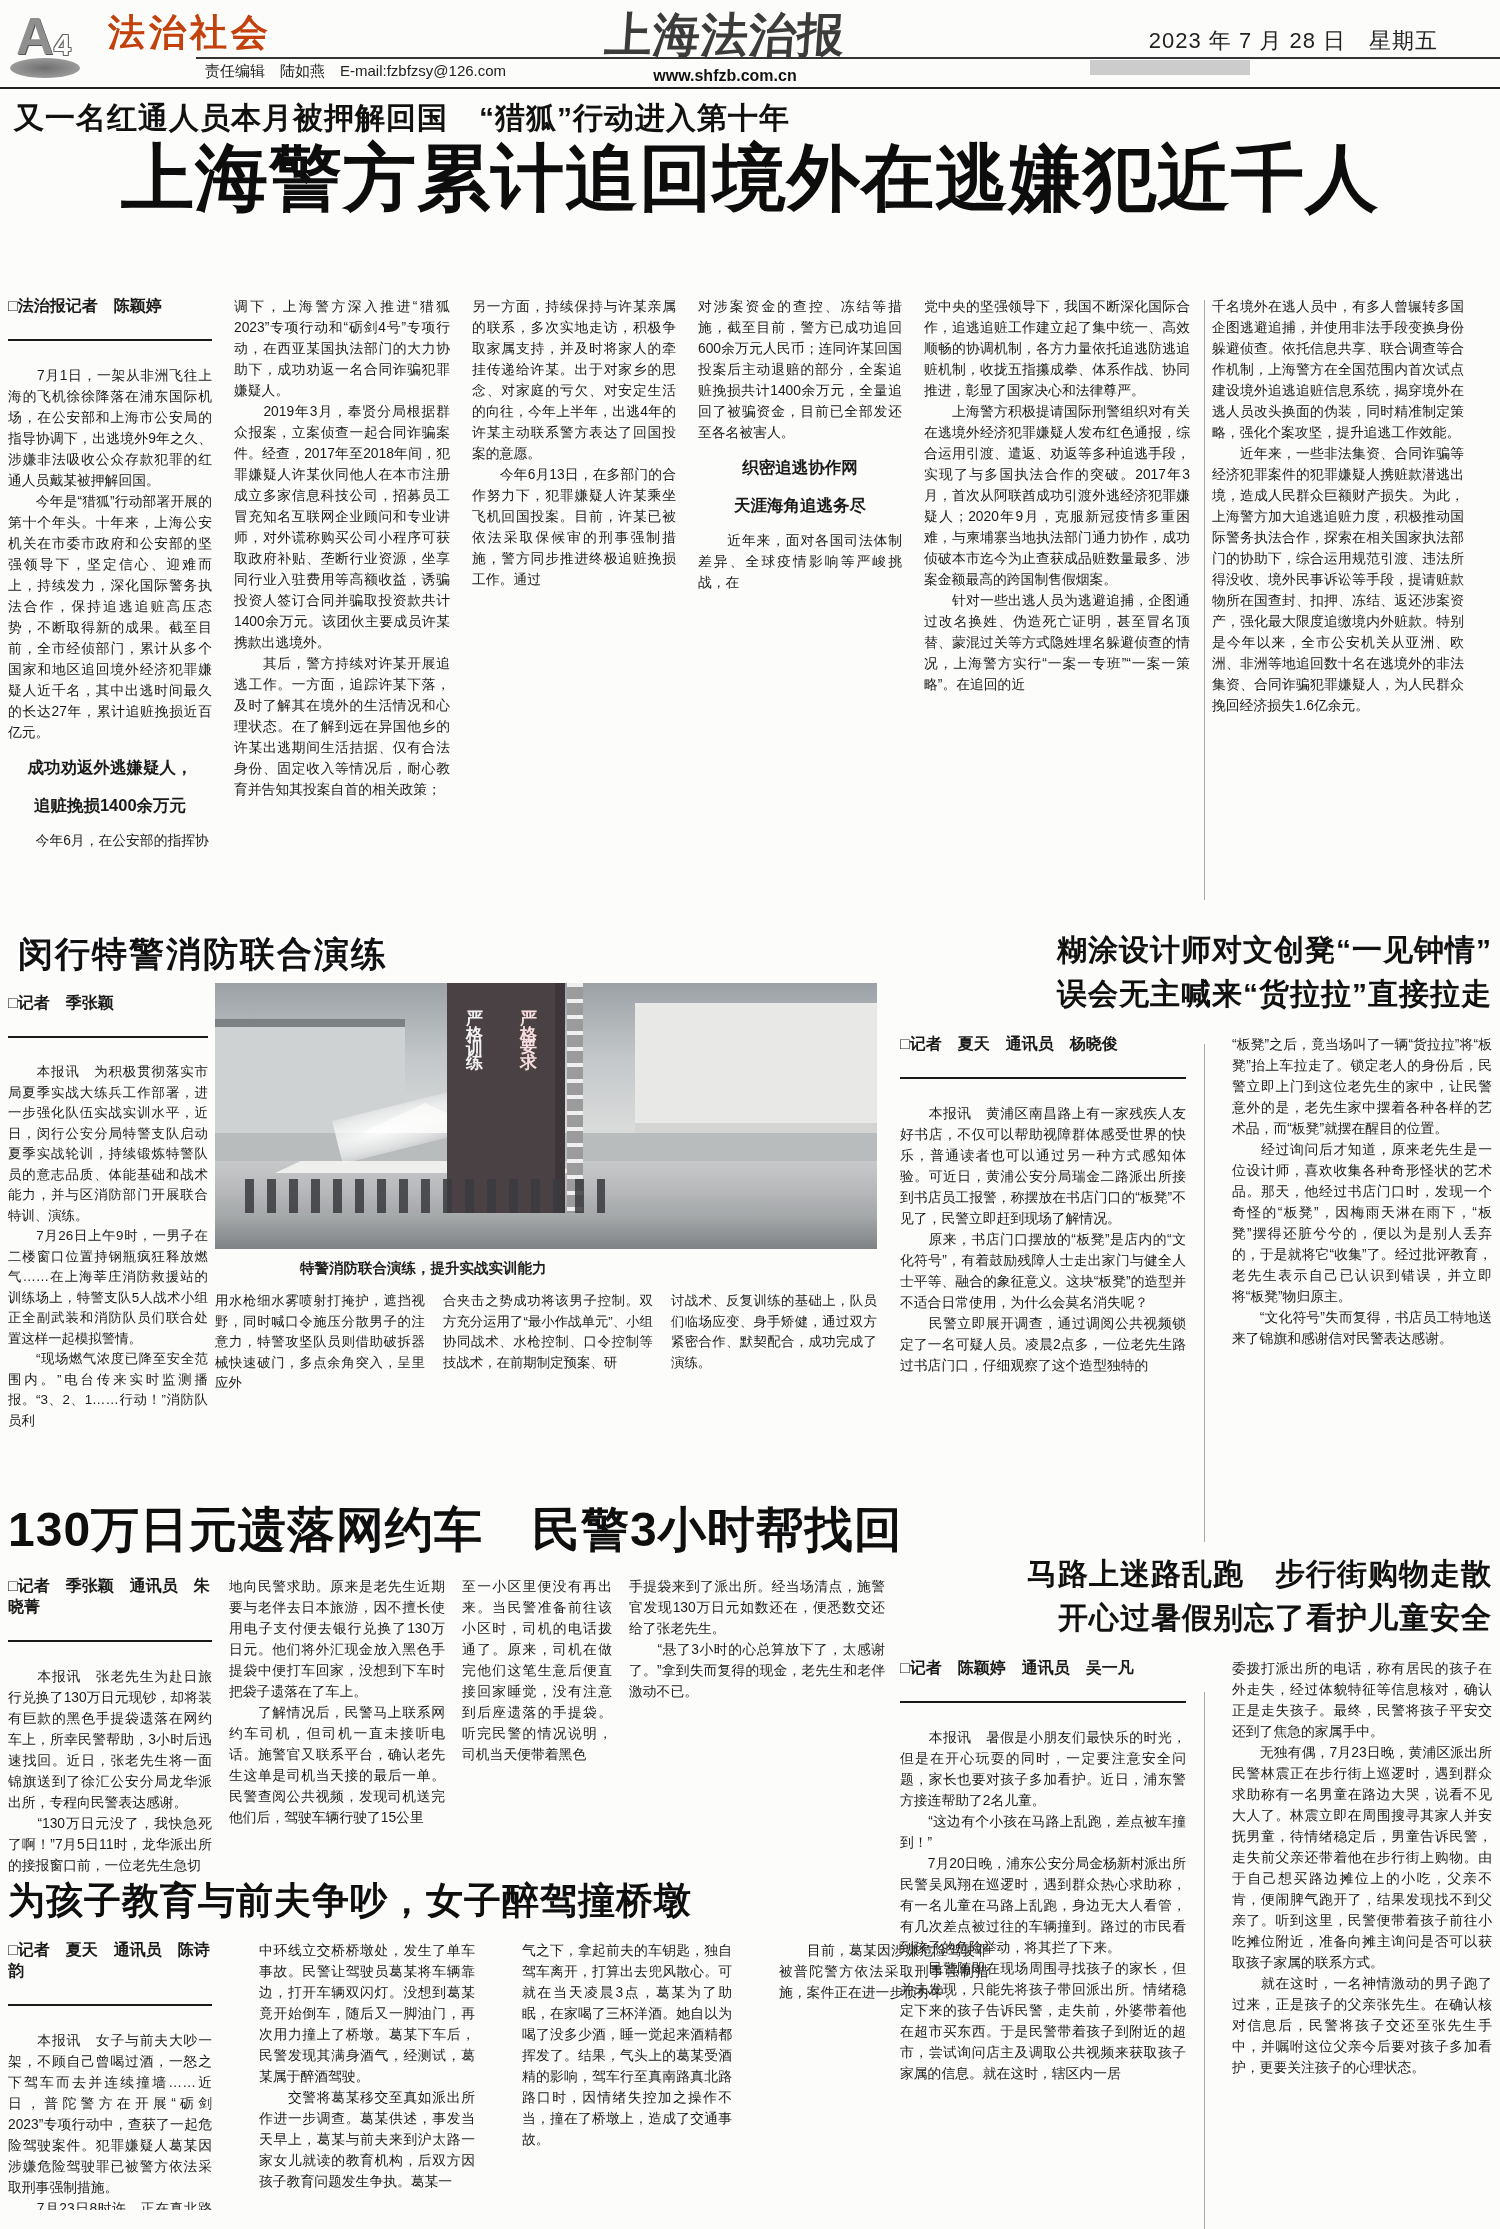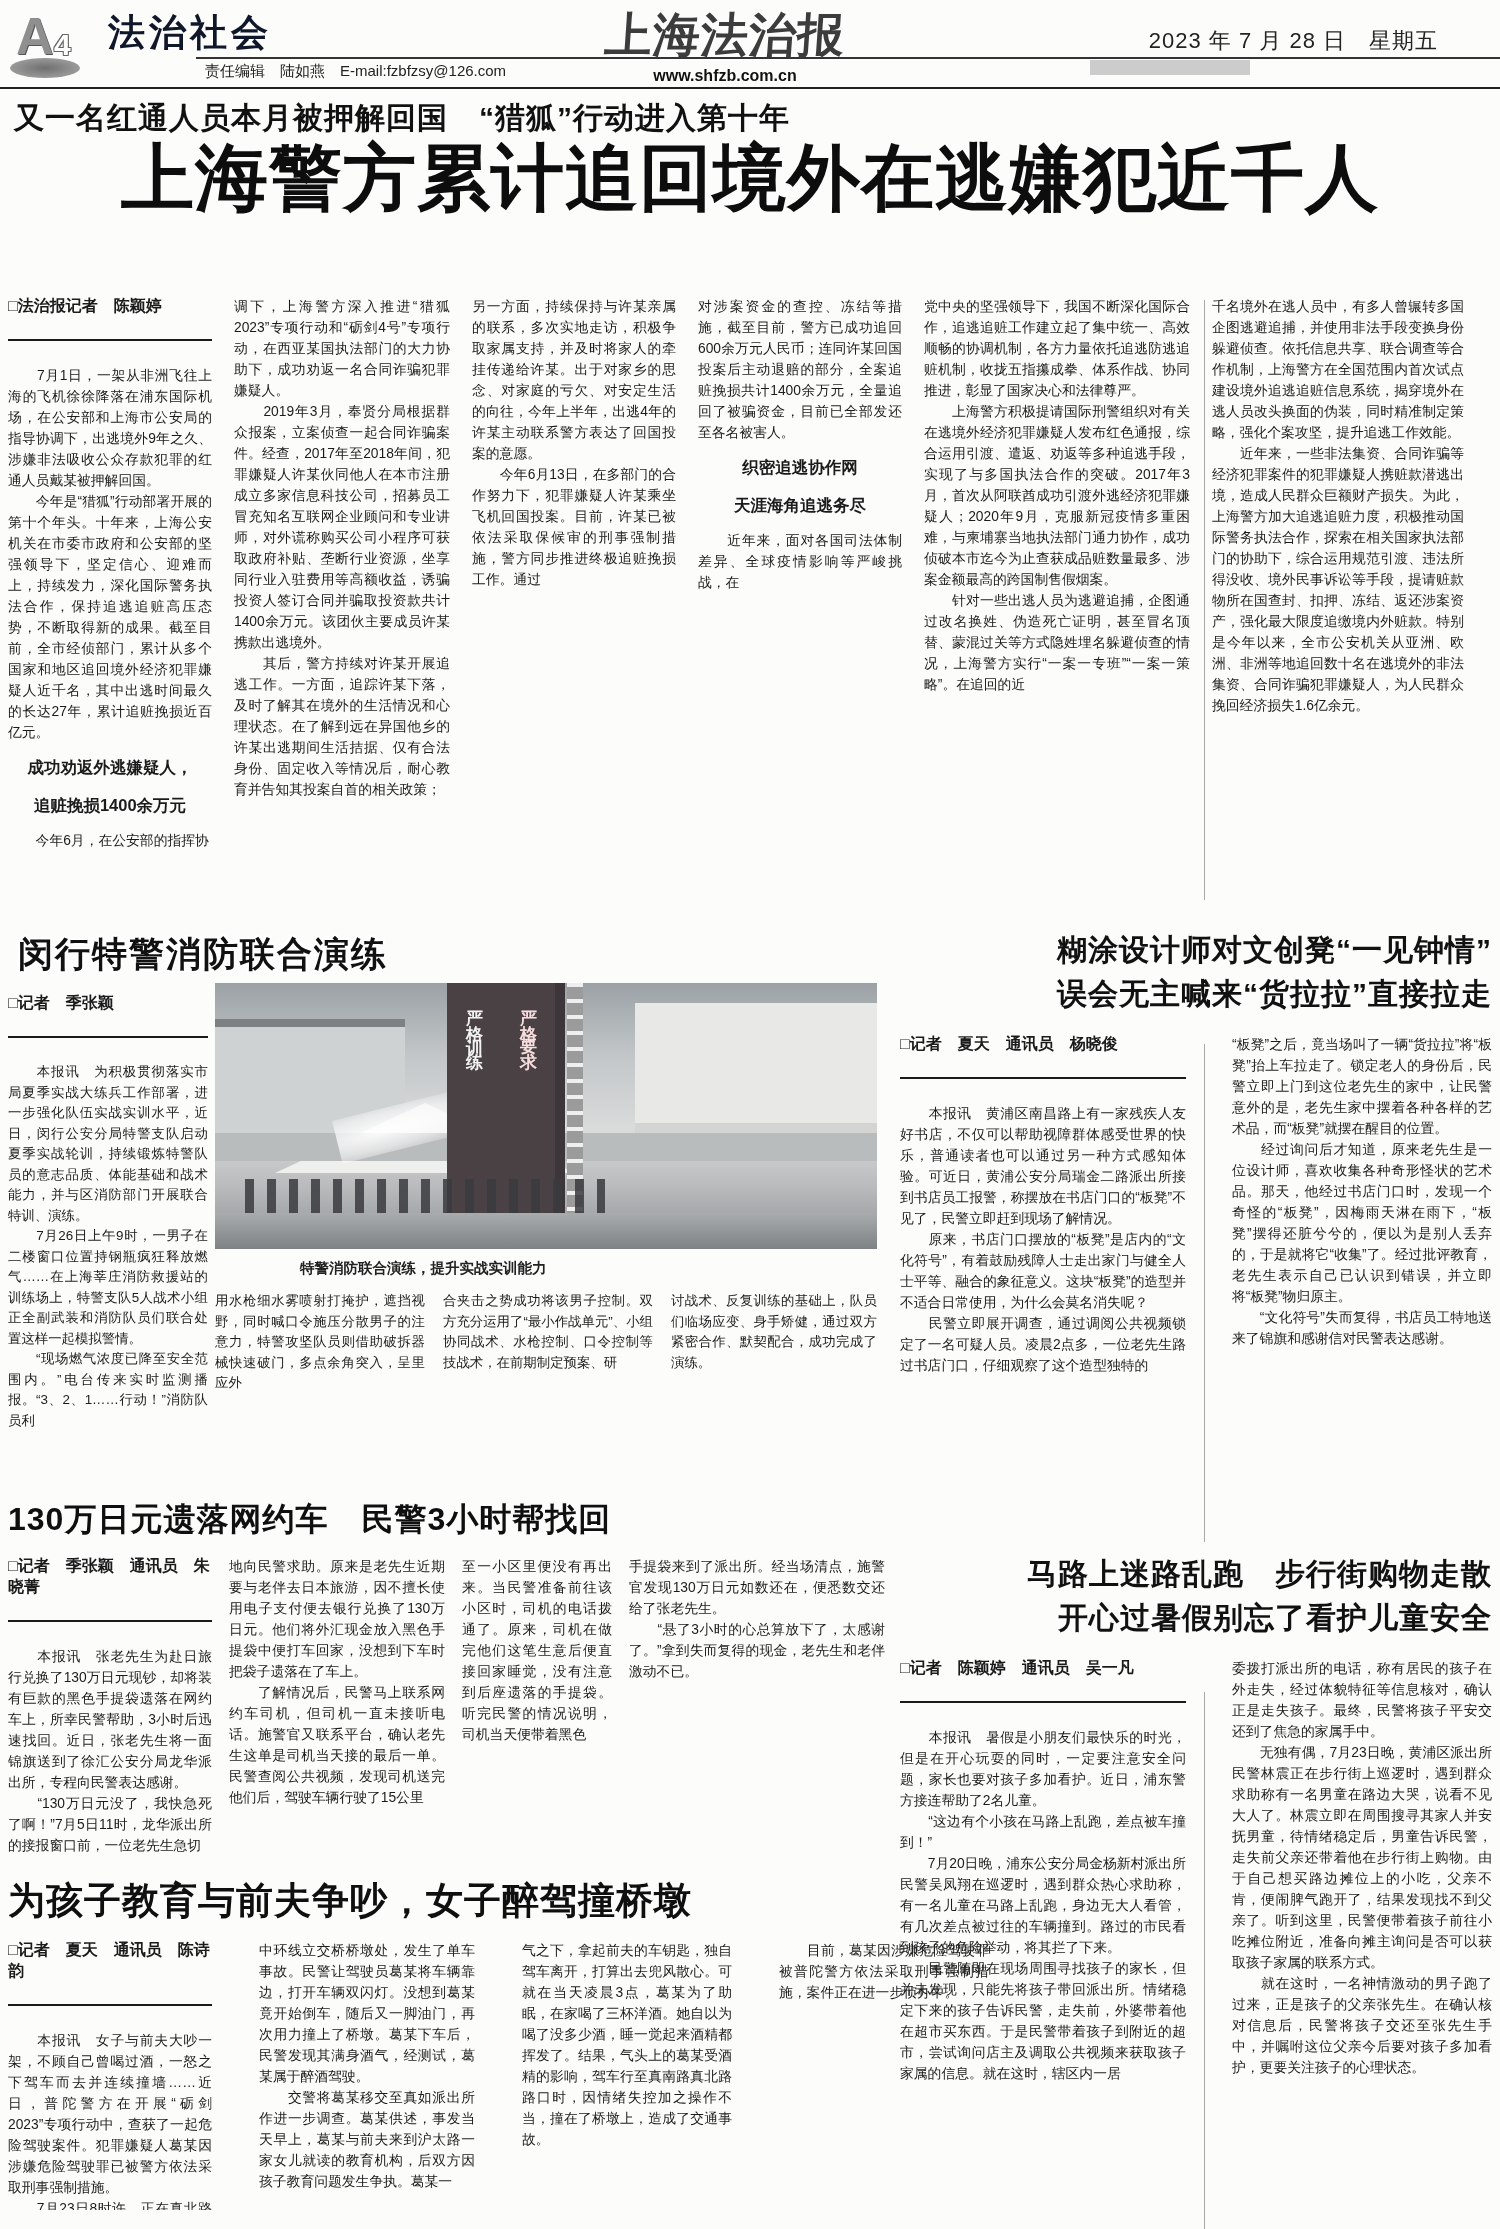--- a/index.html
+++ b/index.html
@@ -7,21 +7,21 @@
     position:relative;width:1500px;height:2229px;margin:0 auto;
     background:#fcfcfa;overflow:hidden;
     font-family:"Liberation Sans","DejaVu Sans",sans-serif;color:#1b1b1b;
   }
   
   #hdr{position:absolute;top:0;left:0;width:1500px;height:90px;}
   #a4badge{position:absolute;top:6px;left:10px;width:86px;height:74px;}
   #a4badge .bigA{position:absolute;top:0;left:6px;font-size:52px;font-weight:900;color:#8f8f8f;text-shadow:1px 1px 0 #555;}
   #a4badge .num4{position:absolute;top:22px;left:44px;font-size:30px;font-weight:900;color:#fff;text-shadow:-1px -1px 0 #666,1px 1px 0 #666,-1px 1px 0 #666,1px -1px 0 #666;}
   #a4badge .shadow{position:absolute;top:52px;left:0;width:70px;height:20px;border-radius:50%;background:radial-gradient(ellipse at center,#6f6f6f 0%,#9a9a9a 70%,#c5c5c5 100%);}
-  .section-title{position:absolute;top:8px;left:108px;font-size:37px;font-weight:900;letter-spacing:4px;color:#0f172a;}
+  .section-title{position:absolute;top:8px;left:108px;font-size:37px;font-weight:900;letter-spacing:4px;color:#c2410c;}
   .editor-line{position:absolute;top:62px;left:205px;font-size:15px;color:#222;}
   .masthead{position:absolute;top:4px;left:560px;width:330px;text-align:center;}
   .masthead .mh-title{font-family:"Liberation Serif","DejaVu Serif",serif;font-size:47px;font-weight:900;color:#3c3c3c;letter-spacing:1px;transform:skewX(-4deg);display:inline-block;}
   .masthead .mh-url{font-size:16px;font-weight:700;color:#111;margin-top:0px;text-align:center;}
   .hdr-date{position:absolute;top:26px;right:62px;font-size:22px;color:#222;letter-spacing:1px;}
   .hdr-graybar{position:absolute;top:60px;right:250px;width:160px;height:15px;background:#cccccc;}
   .hdr-rule-thin{position:absolute;top:57px;left:196px;width:1304px;height:2px;background:#333;}
   .hdr-rule-bottom{position:absolute;top:87px;left:0;width:1500px;height:2px;background:#222;}
   
   .para{margin:0;font-size:13.8px;line-height:21px;text-align:justify;}
@@ -54,21 +54,21 @@
   .ph-ground{position:absolute;bottom:0;left:0;width:662px;height:36px;background:linear-gradient(180deg,#a9acad,#7f8284);}
   #minhang .caption{position:absolute;top:334px;left:292px;font-size:14.5px;font-weight:600;color:#222;}
   #minhang .bottomrow{position:absolute;top:366px;left:207px;width:662px;height:206px;display:grid;grid-template-columns:210px 210px 206px;grid-column-gap:18px;}
   #minhang .para,#minhang .leftcol .para{font-size:13.4px;line-height:20.5px;}
   
   #bench{position:absolute;top:928px;left:900px;width:592px;height:620px;}
   .r-head{font-size:30px;font-weight:900;text-align:right;line-height:44px;letter-spacing:1px;color:#111;}
   #bench .cols{margin-top:18px;display:grid;grid-template-columns:286px 260px;grid-column-gap:46px;height:452px;}
   
   #yen{position:absolute;top:1498px;left:8px;width:878px;height:372px;}
-  .l-head{font-size:32px;font-weight:900;letter-spacing:1px;color:#0f0f0f;white-space:nowrap;}
+  .l-head{font-size:48px;font-weight:900;letter-spacing:1px;color:#0f0f0f;white-space:nowrap;}
   #yen .cols{margin-top:14px;display:grid;grid-template-columns:204px 216px 150px 256px;grid-column-gap:17px;height:300px;}
   
   #children{position:absolute;top:1552px;left:900px;width:592px;height:677px;}
   #children .cols{margin-top:18px;display:grid;grid-template-columns:286px 260px;grid-column-gap:46px;height:540px;}
   
   #dui{position:absolute;top:1876px;left:8px;width:878px;height:353px;}
   #dui .head2{font-size:37px;font-weight:900;letter-spacing:1px;color:#0f0f0f;white-space:nowrap;}
   #dui .cols{margin-top:14px;display:grid;grid-template-columns:204px 216px 210px 210px;grid-column-gap:17px;height:270px;gap:47px;}
   
   .vrule{position:absolute;width:1px;background:#a8a8a8;left:1204px;}

